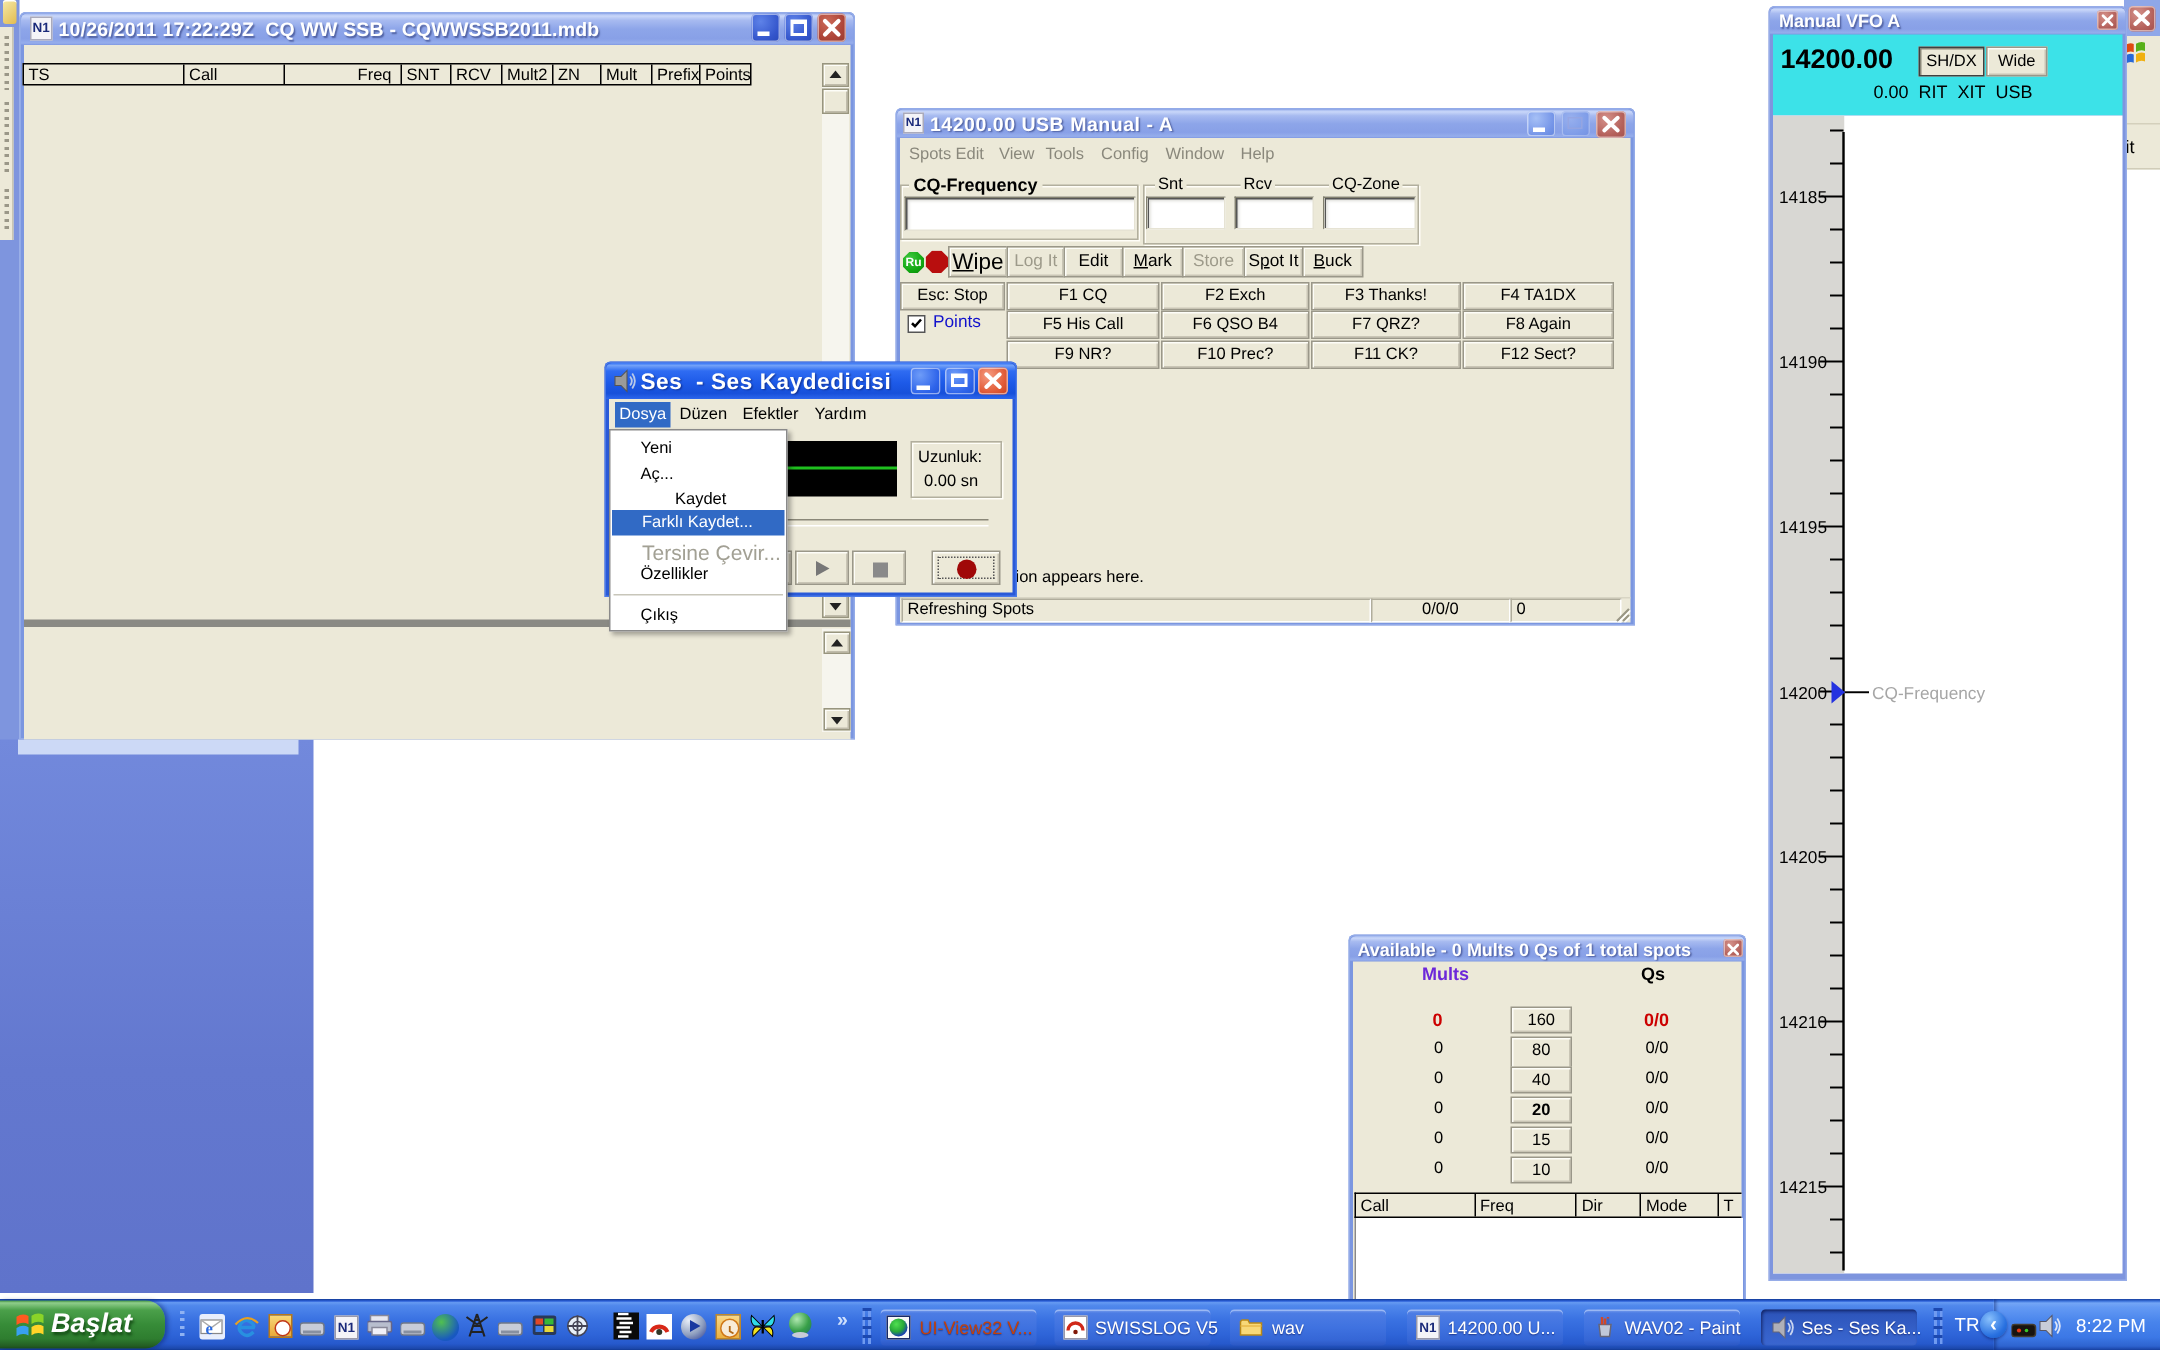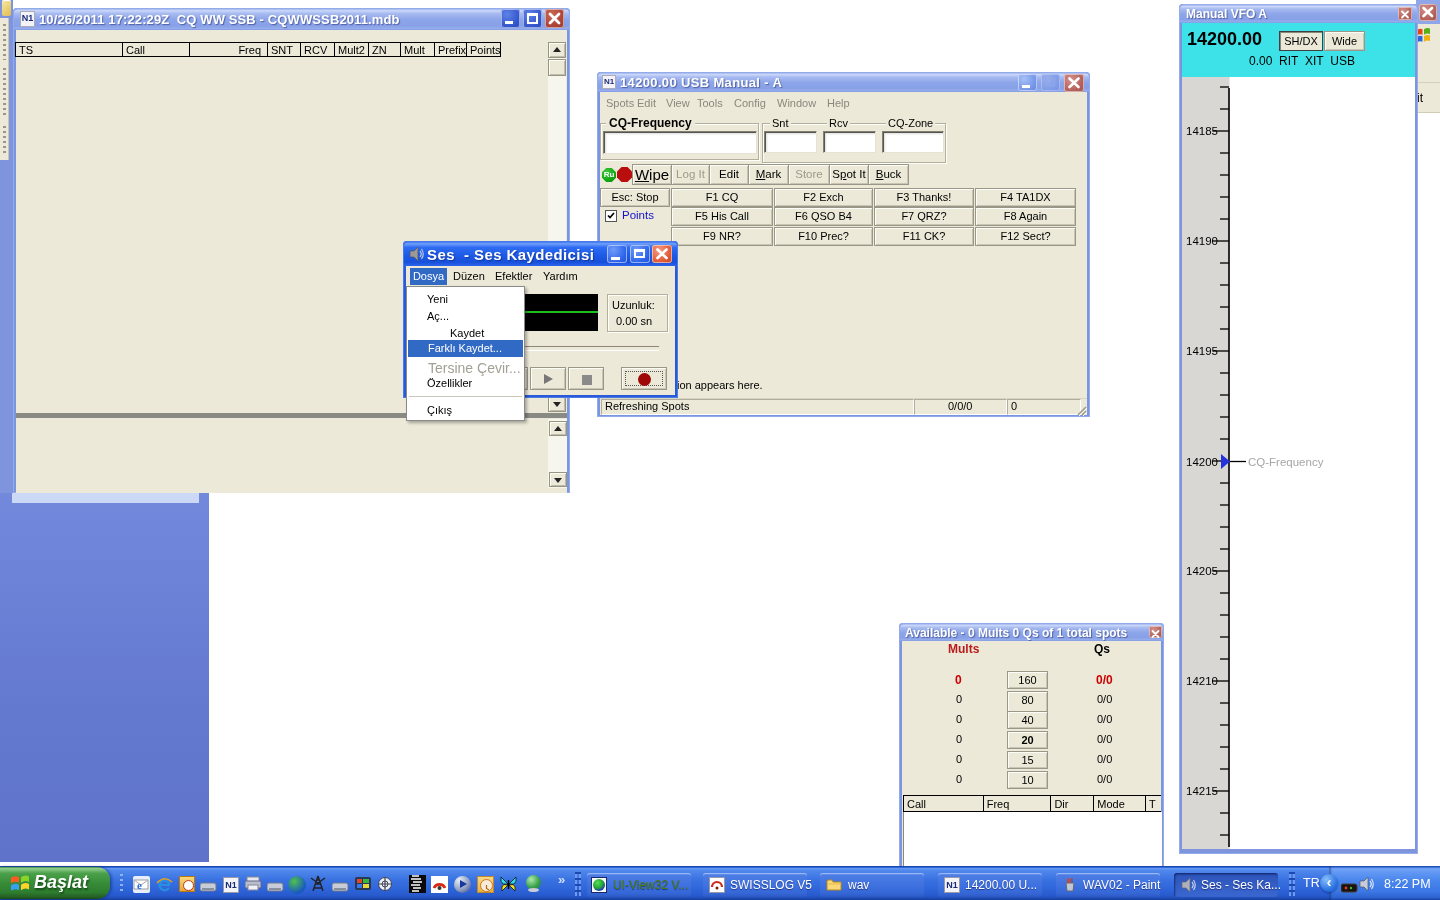--- a/index.html
+++ b/index.html
@@ -218,21 +218,21 @@
 <div class="abs" style="left:409px;top:396px;width:113px;height:1px;background:#c8c6ba"></div>
 <div class="abs t11" style="left:427px;top:404px">Çıkış</div>
 
 <div class="abs" style="left:899px;top:623px;width:265px;height:245px;background:#7b96e0;border-radius:4px 4px 0 0;box-shadow:inset 0 0 0 1px #93abe8"></div>
 <div class="abs cap-in" style="left:900px;top:624px;width:263px;height:17px;border-radius:4px 4px 0 0"></div>
 <div class="abs cap-txt" style="left:905px;top:626px;font-size:12px">Available - 0 Mults 0 Qs of 1 total spots</div>
 <div class="abs cb cb-close-in" style="left:1149px;top:626px;width:13px;height:12px;border-radius:2px"><svg width="13" height="12">
       <path d="M3.5 3 L9.5 9 M9.5 3 L3.5 9" stroke="#fff" stroke-width="1.8" stroke-linecap="round"></path>
     </svg></div>
 <div class="abs face" style="left:902px;top:641px;width:259px;height:225px"></div>
-<div class="abs" style="left:948px;top:642px;font-size:12px;font-weight:bold;color:#b91c1c">Mults</div>
+<div class="abs" style="left:948px;top:642px;font-size:12px;font-weight:bold;color:#6d28d9">Mults</div>
 <div class="abs" style="left:1094px;top:642px;font-size:12px;font-weight:bold;color:#000">Qs</div>
 <div class="abs" style="left:955px;top:673px;font-size:12px;font-weight:bold;color:#cc0000">0</div>
 <div class="abs b3" style="left:1007px;top:671px;width:41px;height:18px;line-height:16px">160</div>
 <div class="abs" style="left:1096px;top:673px;font-size:12px;font-weight:bold;color:#cc0000">0/0</div>
 <div class="abs t11" style="left:956px;top:693px">0</div>
 <div class="abs b3" style="left:1007px;top:691px;width:41px;height:36px;line-height:16px">80</div>
 <div class="abs t11" style="left:1097px;top:693px">0/0</div>
 <div class="abs t11" style="left:956px;top:713px">0</div>
 <div class="abs b3" style="left:1007px;top:711px;width:41px;height:18px;line-height:16px">40</div>
 <div class="abs t11" style="left:1097px;top:713px">0/0</div>
@@ -424,21 +424,21 @@
     <div style="position:absolute;left:0;top:0;width:15px;height:15px;border-radius:50%;background:radial-gradient(circle at 35% 30%,#b0e8b0,#38a048 55%,#1c7060)"></div>
     <div style="position:absolute;left:2px;top:13px;width:11px;height:4px;border-radius:50%;background:#c8ccd8"></div>
   </div>
 <div class="abs" style="left:558px;top:872px;width:16px;height:12px;color:#cfe0fc;font-size:13px;font-weight:bold">»</div>
 <div class="abs" style="left:575px;top:872px;width:6px;height:24px;background:repeating-linear-gradient(180deg,#1c48b0 0 2px,transparent 2px 6px),repeating-linear-gradient(90deg,#6f9af0 0 2px,transparent 2px 4px)"></div>
 
 <div class="abs" style="left:587px;top:873px;width:104px;height:24px;border-radius:3px;background:linear-gradient(180deg,#7fa3ee 0%,#4c7ce4 10%,#3f72e0 50%,#3566d6 85%,#2c58c4 100%);box-shadow:inset 0 1px 0 #9ab8f4"></div>
 <div class="abs" style="left:591px;top:877px;width:16px;height:16px;background:#f8f8f8;border:1px solid #1a2a66;box-sizing:border-box">
     <div style="position:absolute;left:1px;top:1px;width:12px;height:12px;border-radius:50%;background:radial-gradient(circle at 38% 32%,#50e050,#28a838 45%,#1838b8 75%,#102888)"></div>
   </div>
-<div class="abs" style="left:613px;top:878px;font-size:12px;color:#4d7c0f;text-shadow:0 1px 1px rgba(0,0,60,.5)">UI-View32 V...</div>
+<div class="abs" style="left:613px;top:878px;font-size:12px;color:#c2410c;text-shadow:0 1px 1px rgba(0,0,60,.5)">UI-View32 V...</div>
 <div class="abs" style="left:703px;top:873px;width:104px;height:24px;border-radius:3px;background:linear-gradient(180deg,#7fa3ee 0%,#4c7ce4 10%,#3f72e0 50%,#3566d6 85%,#2c58c4 100%);box-shadow:inset 0 1px 0 #9ab8f4"></div>
 <div class="abs" style="left:709px;top:877px;width:16px;height:16px;background:#fff;border:1px solid #99a;box-sizing:border-box"><svg width="14" height="14">
       <path d="M2 9 A5 5 0 0 1 12 9" stroke="#d02818" stroke-width="2.2" fill="none"></path>
       <circle cx="7" cy="10" r="1.5" fill="#801808"></circle>
     </svg></div>
 <div class="abs" style="left:730px;top:878px;font-size:12px;color:#fff;text-shadow:0 1px 1px rgba(0,0,60,.5)">SWISSLOG V5</div>
 <div class="abs" style="left:820px;top:873px;width:104px;height:24px;border-radius:3px;background:linear-gradient(180deg,#7fa3ee 0%,#4c7ce4 10%,#3f72e0 50%,#3566d6 85%,#2c58c4 100%);box-shadow:inset 0 1px 0 #9ab8f4"></div>
 <div class="abs" style="left:826px;top:878px;width:17px;height:14px"><svg width="17" height="14">
       <path d="M1 3 L1 12 L15 12 L15 4 L7 4 L6 2 L2 2 Z" fill="#f8d878" stroke="#b88818" stroke-width="1"></path>
       <path d="M1 6 L15 6" stroke="#e8b848"></path>

